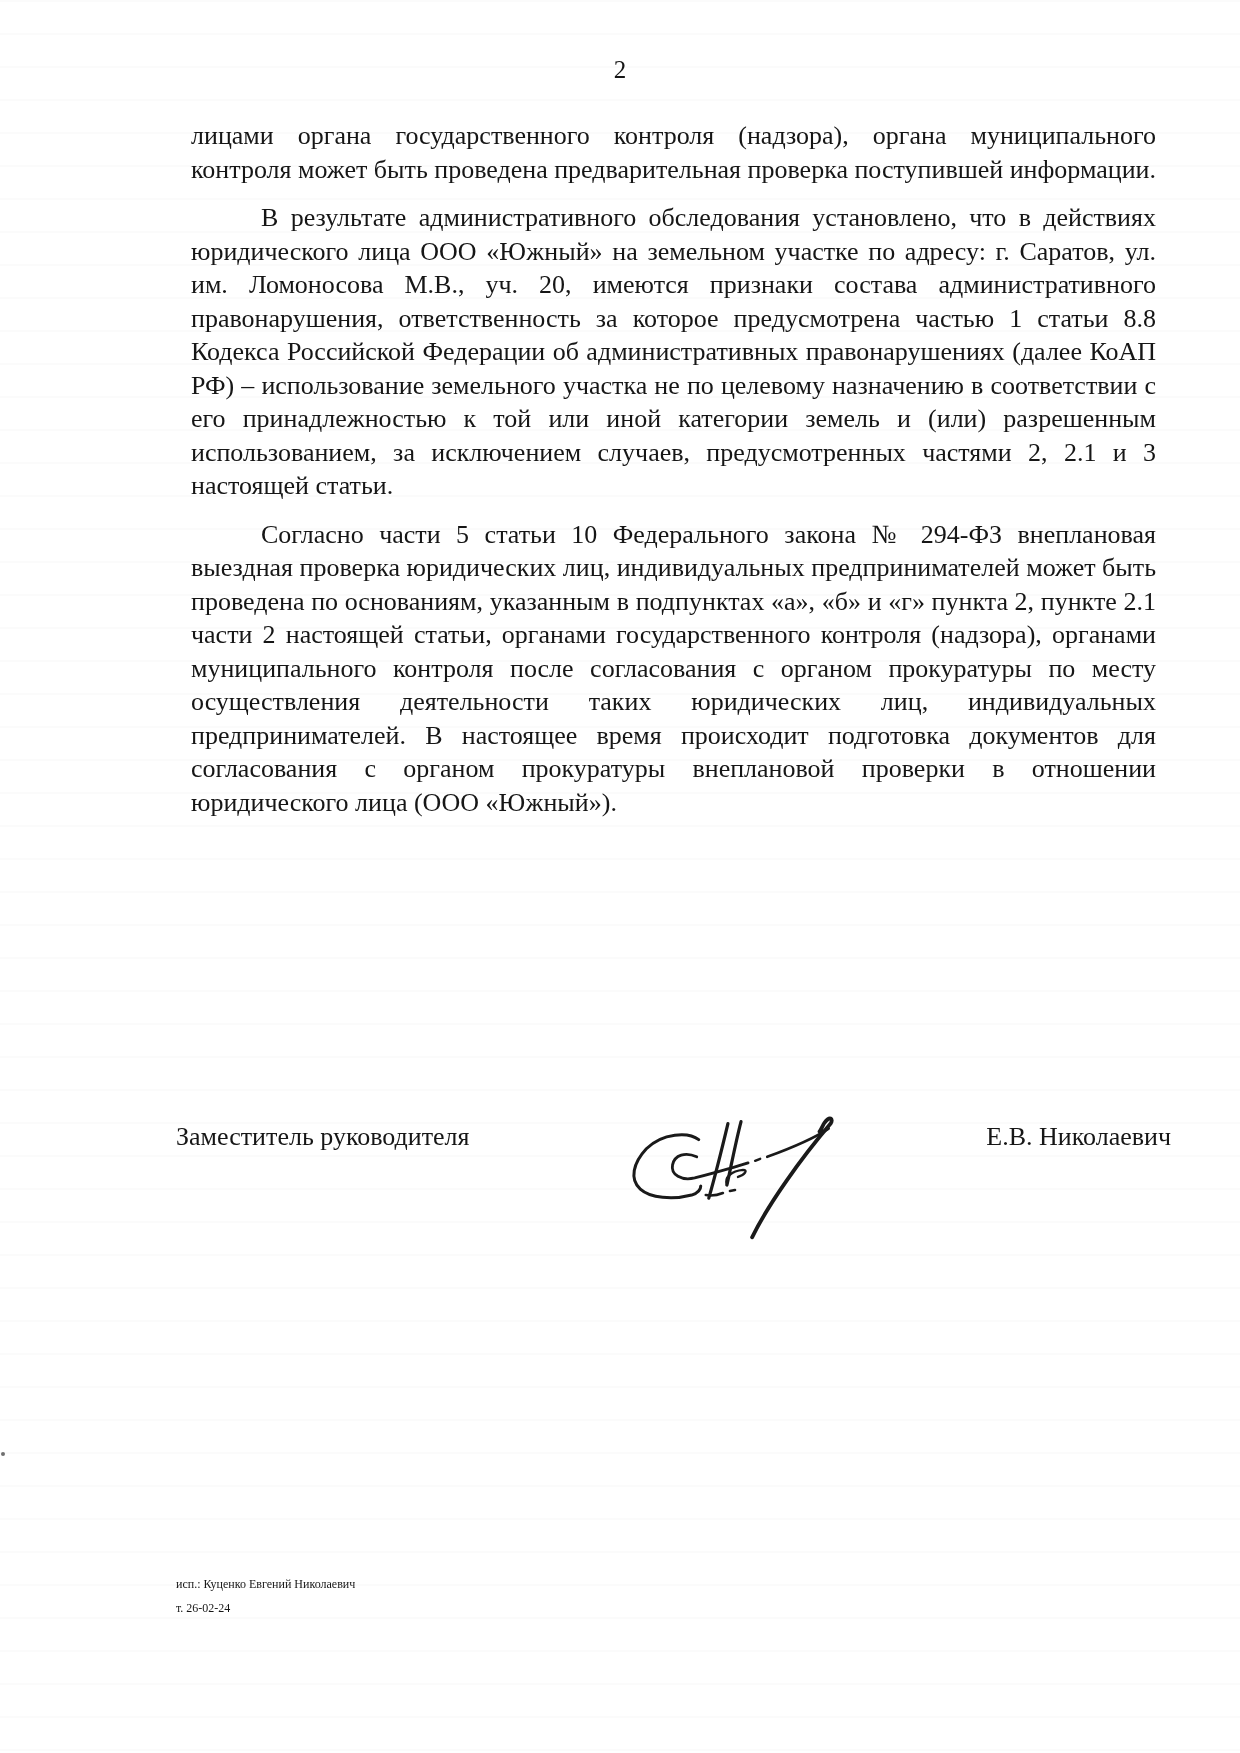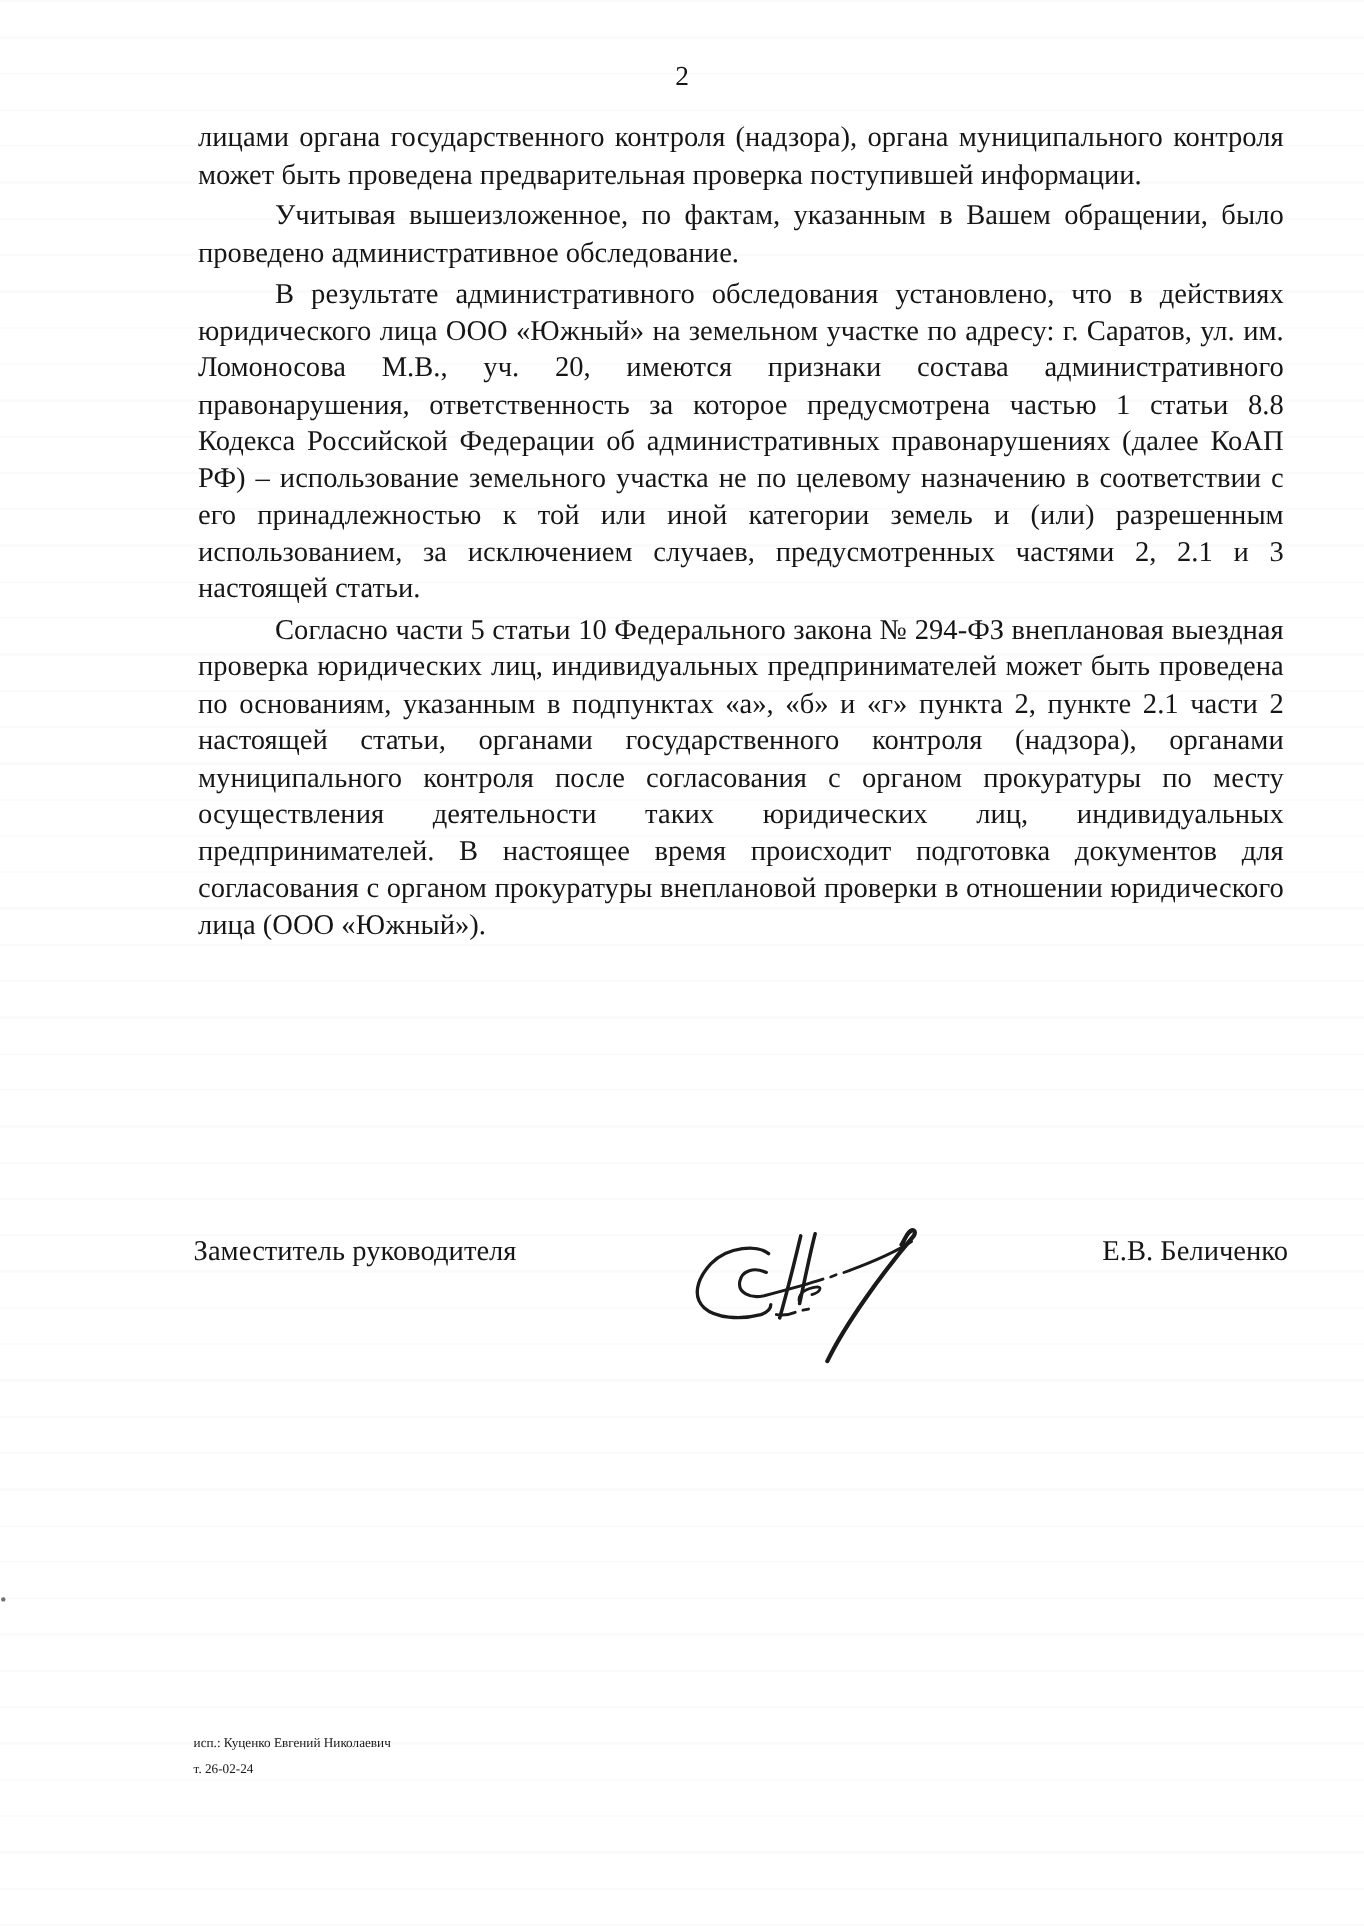--- a/index.html
+++ b/index.html
@@ -23,21 +23,21 @@
   }
   .page-number{
     position:absolute;top:56px;left:0;width:1240px;
     text-align:center;font-size:25px;
   }
   .body-text{
     position:absolute;top:104px;left:176px;width:995px;
     font-size:26px;line-height:33.5px;
     text-align:justify;
   }
-  .body-text p{margin:4px;text-indent:70px;}
+  .body-text p{margin:15px;text-indent:70px;}
   .body-text p.no-indent{text-indent:0;}
   .sign-row{
     position:absolute;top:1120px;left:176px;width:995px;
     display:flex;justify-content:space-between;align-items:flex-start;
     font-size:26px;line-height:33.5px;
   }
   .signature-wrap{
     position:absolute;left:596px;top:1092px;width:282px;height:186px;
   }
   .signature-wrap svg{display:block;width:100%;height:100%;}
@@ -54,21 +54,20 @@
 </style>
 </head>
 <body>
 
 <div class="page">
 
   <div class="page-number">2</div>
 
   <div class="body-text">
     <p class="no-indent">лицами органа государственного контроля (надзора), органа муниципального контроля может быть проведена предварительная проверка поступившей информации.</p>
-    <p>Учитывая вышеизложенное, по фактам, указанным в Вашем обращении, было проведено административное обследование.</p>
     <p>В результате административного обследования установлено, что в действиях юридического лица ООО «Южный» на земельном участке по адресу: г. Саратов, ул. им. Ломоносова М.В., уч. 20, имеются признаки состава административного правонарушения, ответственность за которое предусмотрена частью 1 статьи 8.8 Кодекса Российской Федерации об административных правонарушениях (далее КоАП РФ) – использование земельного участка не по целевому назначению в соответствии с его принадлежностью к той или иной категории земель и (или) разрешенным использованием, за исключением случаев, предусмотренных частями 2, 2.1 и 3 настоящей статьи.</p>
     <p>Согласно части 5 статьи 10 Федерального закона № 294-ФЗ  внеплановая выездная проверка юридических лиц, индивидуальных предпринимателей может быть проведена по основаниям, указанным в подпунктах «а», «б» и «г» пункта 2, пункте 2.1 части 2 настоящей статьи, органами государственного контроля (надзора), органами муниципального контроля после согласования с органом прокуратуры по месту осуществления деятельности таких юридических лиц, индивидуальных предпринимателей. В настоящее время происходит подготовка документов для согласования с органом прокуратуры внеплановой проверки в отношении юридического лица (ООО «Южный»).</p>
   </div>
 
   <div class="signature-wrap">
     <svg viewBox="0 0 280 180" xmlns="http://www.w3.org/2000/svg" fill="none" stroke="#1a1a1a" stroke-linecap="round" stroke-linejoin="round">
 
       <path d="M 102,45 C 92,37 66,38 50,54 C 37,68 33,84 44,94 C 54,103 76,105 95,100 C 101,98 104,95 104,91" stroke-width="3"></path>
 
       <path d="M 109,100 C 115,101 121,100 126,98" stroke-width="2.6"></path>
@@ -82,21 +81,21 @@
       <path d="M 144,27 C 139,46 134,72 130,90" stroke-width="3.2"></path>
 
       <path d="M 130,90 C 127,82 135,76 146,75 C 151,75 148,80 141,82" stroke-width="2.4"></path>
 
       <path d="M 155,142 C 171,109 204,63 233,29 C 236,24 232,21 227,28 C 225,31 224,34 222,37" stroke-width="3.8"></path>
     </svg>
   </div>
 
   <div class="sign-row">
     <span>Заместитель руководителя</span>
-    <span>Е.В. Беличенко</span>
+    <span>Е.В. Николаевич</span>
   </div>
 
   <div class="footer-exec">
     <div>исп.: Куценко Евгений Николаевич</div>
     <div>т. 26-02-24</div>
   </div>
 
   <div class="edge-dot"></div>
 
 </div>

